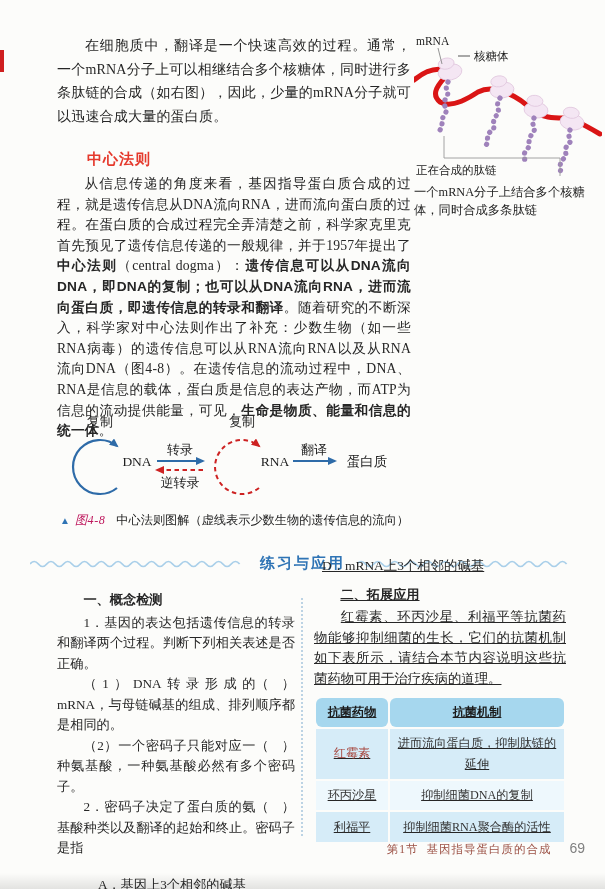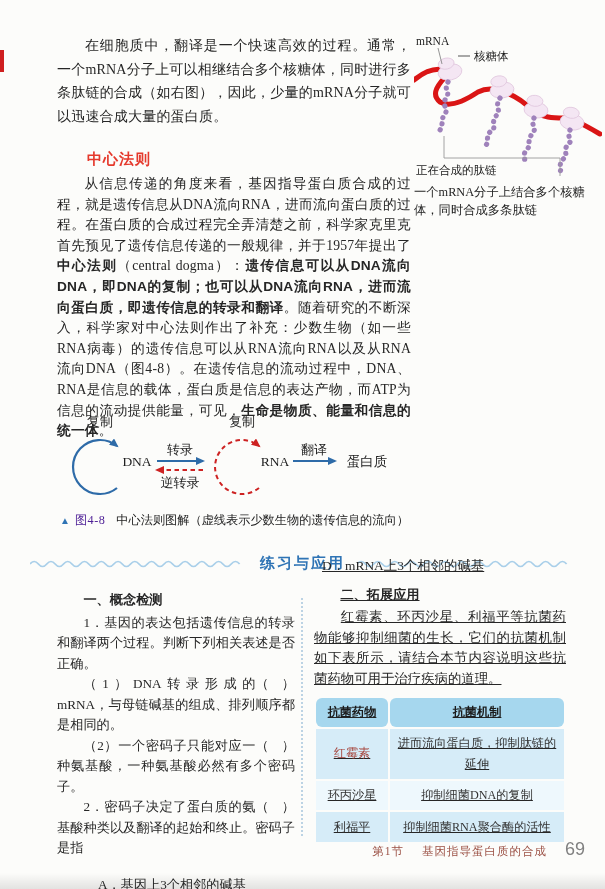--- a/index.html
+++ b/index.html
@@ -19,21 +19,21 @@
   .poly-caption{font-size:12.3px;line-height:17.5px;color:#222;width:182px;}
   
   .central{position:absolute;left:57px;top:150px;width:354px;}
   .central h2{margin:0 0 5px 2em;font-size:15px;color:#e5392c;font-family:"Liberation Sans","DejaVu Sans",sans-serif;font-weight:700;letter-spacing:1px;}
   .central p{margin:0;font-size:13.7px;line-height:20.6px;text-indent:2em;text-align:justify;letter-spacing:.2px;}
   .central p .b{font-family:"Liberation Sans","DejaVu Sans",sans-serif;font-weight:700;}
   
   .dogma-wrap{position:absolute;left:55px;top:413px;width:352px;}
   .fig48-caption{position:absolute;left:60px;top:512px;width:480px;font-size:12.2px;display:flex;align-items:baseline;gap:5px;}
   .fig48-caption .tri{color:#2f74b5;font-size:10px;}
-  .fig48-caption .lbl{color:#4c1d95;letter-spacing:.5px;}
+  .fig48-caption .lbl{color:#be185d;letter-spacing:.5px;font-style:italic;}
   .fig48-caption .txt{color:#222;margin-left:6px;}
   svg text{font-family:"Liberation Serif","DejaVu Serif",serif;}
   
   .band{position:absolute;left:30px;top:554px;width:545px;display:flex;align-items:center;}
   .band .title{color:#2f74b5;font-size:15px;font-weight:700;letter-spacing:2px;margin:0 12px;font-family:"Liberation Sans","DejaVu Sans",sans-serif;white-space:nowrap;}
   .band svg{flex:1;height:10px;}
   
   .ex-left{position:absolute;left:57px;top:590px;width:238px;font-size:13.2px;line-height:20.5px;}
   .ex-right{position:absolute;left:314px;top:556px;width:252px;font-size:13.4px;line-height:20.5px;text-decoration:underline;}
   .ex-divider{position:absolute;left:301px;top:598px;height:238px;border-left:2px dotted #bcd3e4;}
@@ -49,21 +49,21 @@
   table.abx th{background:#a6d7ee;font-family:"Liberation Sans","DejaVu Sans",sans-serif;font-weight:700;padding:4px 2px;text-align:center;color:#1c1c1c;border-radius:6px;}
   table.abx td{padding:4.5px 2px;text-align:center;color:#333;}
   table.abx tr.r1 td{background:#d6ecf8;}
   table.abx tr.r2 td{background:#eef8fd;}
   table.abx tr.r3 td{background:#d6ecf8;}
   table.abx td.drug-red{color:#a6443c;}
   table.abx col.c1{width:72px;}
   
   .footer{position:absolute;left:0;top:839px;width:585px;text-align:right;}
   .footer .sec{color:#9b5044;font-size:11.5px;letter-spacing:1px;}
-  .footer .num{color:#808080;font-size:18px;margin-left:14px;font-family:"Liberation Sans","DejaVu Sans",sans-serif;}
+  .footer .num{color:#808080;font-size:14px;margin-left:14px;font-family:"Liberation Sans","DejaVu Sans",sans-serif;}
   .bottom-shade{position:absolute;left:0;bottom:0;width:100%;height:16px;
     background:linear-gradient(to bottom,rgba(0,0,0,0),rgba(0,0,0,0.10));}
 </style>
 </head>
 <body>
 
 <div class="spine-mark"></div>
 
 <div class="intro">
   <p>在细胞质中，翻译是一个快速高效的过程。通常，一个mRNA分子上可以相继结合多个核糖体，同时进行多条肽链的合成（如右图），因此，少量的mRNA分子就可以迅速合成大量的蛋白质。</p>
@@ -203,17 +203,17 @@
     <tr class="r3">
       <td>利福平</td>
       <td>抑制细菌RNA聚合酶的活性</td>
     </tr>
   </tbody>
     </table>
 </div>
 
 <div class="footer">
   <span class="sec">第1节</span>
-  <span class="sec" style="margin-left:14px;">基因指导蛋白质的合成</span>
+  <span class="sec" style="margin-left:4px;">基因指导蛋白质的合成</span>
   <span class="num">69</span>
 </div>
 
 <div class="bottom-shade"></div>
 
 </body></html>

